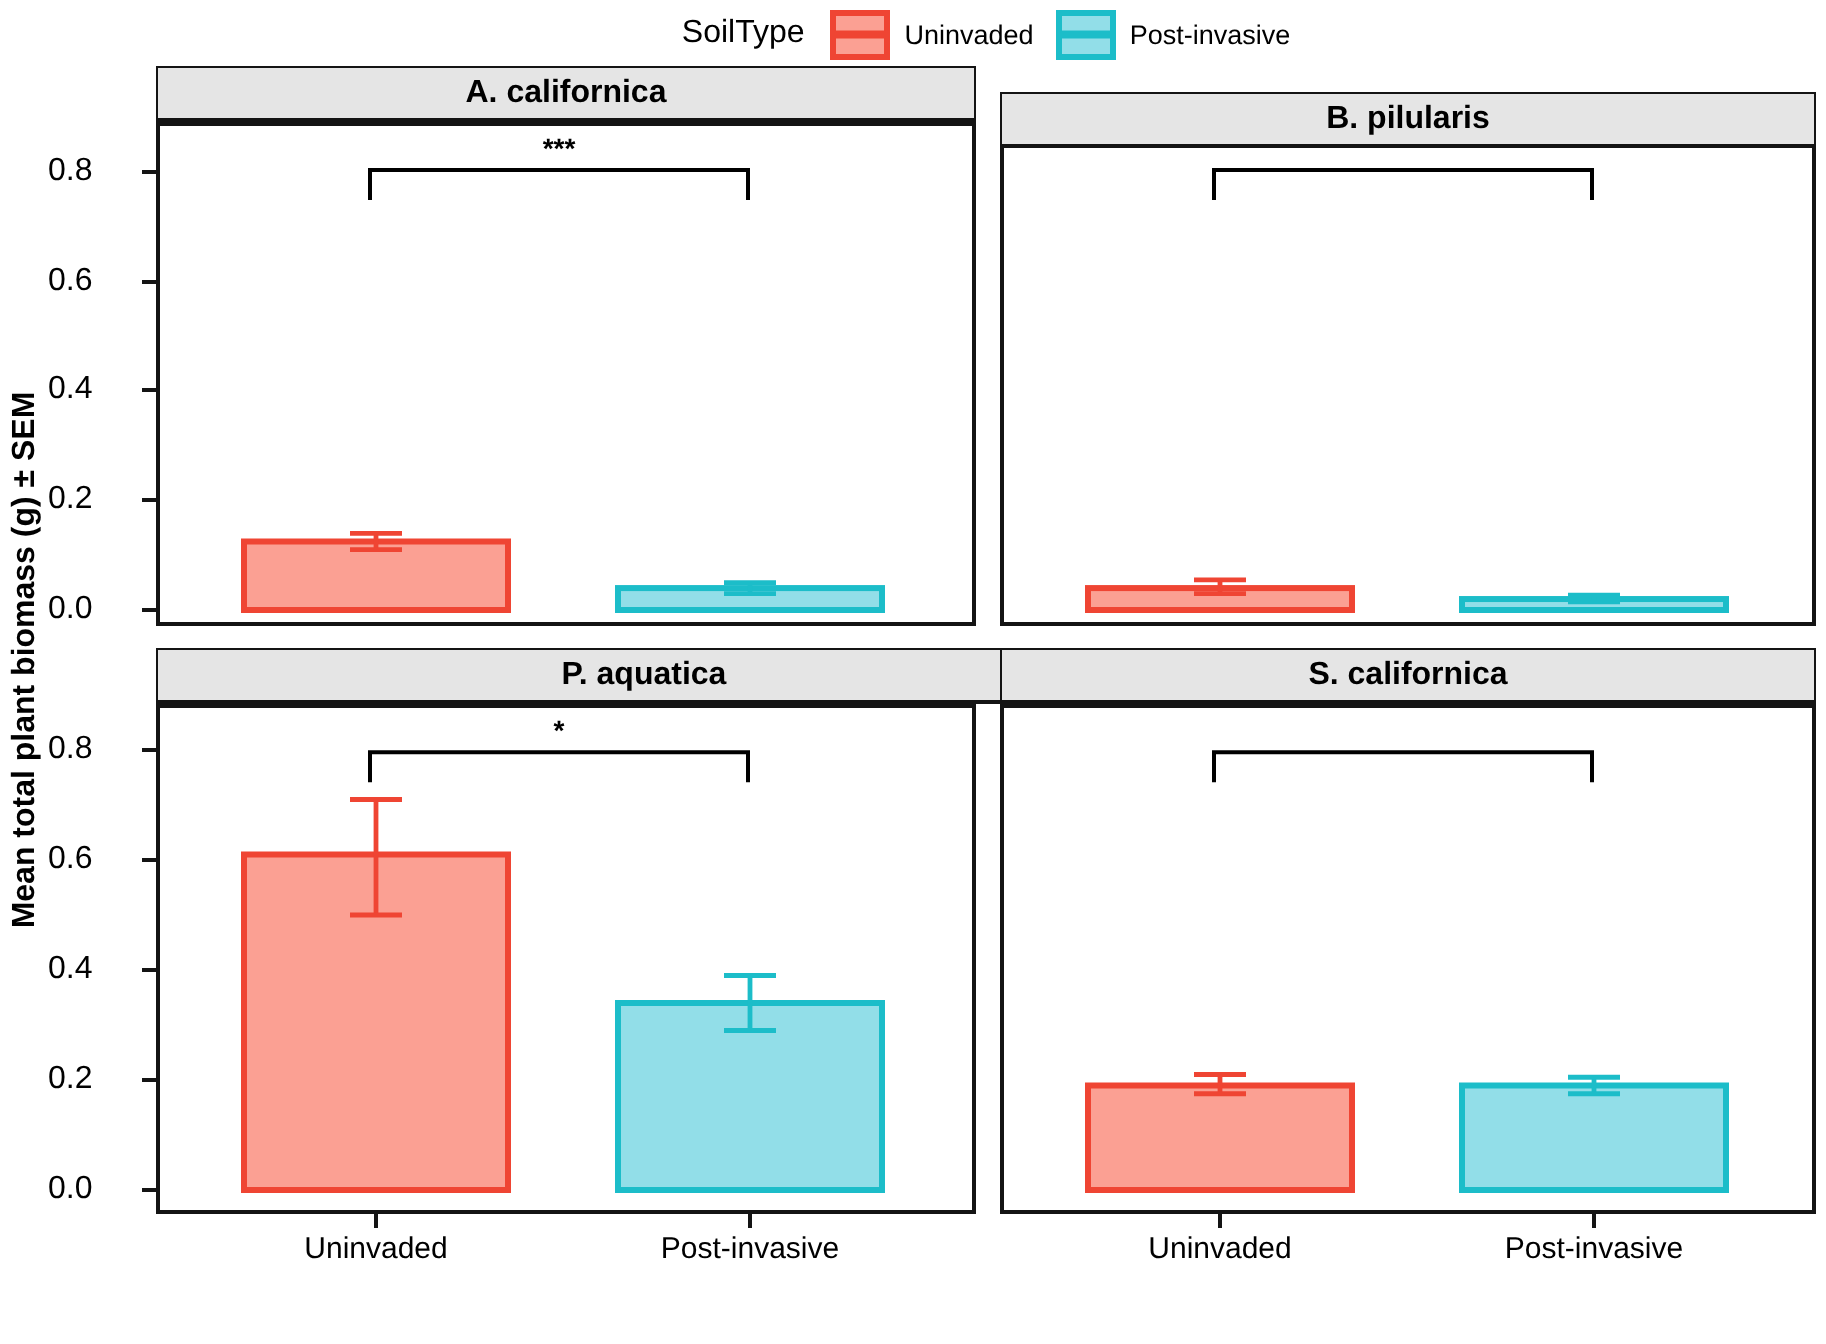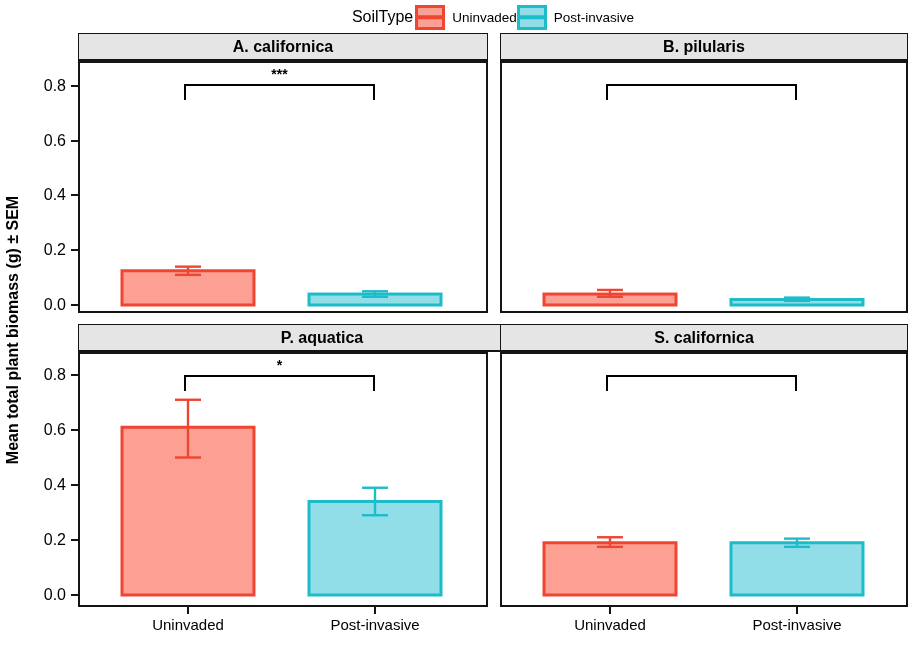--- a/index.html
+++ b/index.html
@@ -1,33 +1,33 @@
 <!DOCTYPE html>
 <html><head>
 <meta charset="utf-8">
 <style>
   *{box-sizing:border-box;margin:0;padding:0}
   html,body{background:#fff}
   body{font-family:"Liberation Sans","DejaVu Sans",sans-serif;color:#000}
   #figure{position:relative;width:913px;height:672px;background:#fff;overflow:hidden}
 
   .legend{position:absolute;top:2px;left:73px;width:840px;height:30px;
-          display:flex;align-items:center;justify-content:center;gap:0}
+          display:flex;align-items:center;justify-content:center;gap:11px}
   .legend-title{font-size:16px;margin-right:2px}
   .legend-item{display:flex;align-items:center;gap:7px}
   .key{position:relative;width:30px;height:25px;border:3.5px solid #000;display:inline-block}
   .key-line{position:absolute;left:-1px;right:-1px;top:50%;height:3.5px;transform:translateY(-50%)}
   .legend-label{font-size:13.5px}
 
   .strip{position:absolute;height:28px;background:#e5e5e5;border:1.6px solid #141414;
          border-bottom-width:2.4px;display:flex;align-items:center;justify-content:center;
          font-size:16px;font-weight:bold;}
   .panel{position:absolute;display:block}
 
-  .ytick-label{position:absolute;width:42px;text-align:right;font-size:16px;height:20px;line-height:20px}
+  .ytick-label{position:absolute;width:42px;text-align:left;font-size:16px;height:20px;line-height:20px}
   .xtick-label{position:absolute;width:160px;text-align:center;font-size:15px}
   .tick{position:absolute;background:#141414}
 
   .y-title{position:absolute;font-weight:bold;font-size:16px;white-space:nowrap;
            transform:translate(-50%,-50%) rotate(-90deg)}
   .x-title{position:absolute;font-weight:bold;font-size:17px;text-align:center}
 </style>
 </head>
 <body>
 
@@ -99,21 +99,21 @@
         <line x1="297" y1="186.625" x2="297" y2="194.875" stroke="#1CBDC9" stroke-width="2.4"></line>
         <line x1="284" y1="186.625" x2="310" y2="186.625" stroke="#1CBDC9" stroke-width="2.4"></line>
         <line x1="284" y1="194.875" x2="310" y2="194.875" stroke="#1CBDC9" stroke-width="2.4"></line>
         <path d="M 107 39.099999999999994 L 107 24.099999999999994 L 296 24.099999999999994 L 296 39.099999999999994" fill="none" stroke="#000" stroke-width="2"></path>
         <rect x="1" y="1" width="406" height="253" fill="none" stroke="#141414" stroke-width="2"></rect>
       </svg>
     </div>
 <div class="strip" style="left: 78px; top: 33px; width: 410px;">
       <span>A. californica</span>
     </div>
-    <div class="strip" style="left: 500px; top: 33px; width: 408px; align-items: center;">
+    <div class="strip" style="left: 500px; top: 46px; width: 408px; align-items: center;">
       <span>B. pilularis</span>
     </div>
     <div class="strip" style="left: 78px; top: 324px; width: 488px;">
       <span>P. aquatica</span>
     </div>
     <div class="strip" style="left: 500px; top: 324px; width: 408px;">
       <span>S. californica</span>
     </div>
     <div class="tick" style="left: 71px; top: 304px; width: 7px; height: 2px;"></div>
     <div class="ytick-label" style="left: 24px; top: 295px;">0.0</div>

